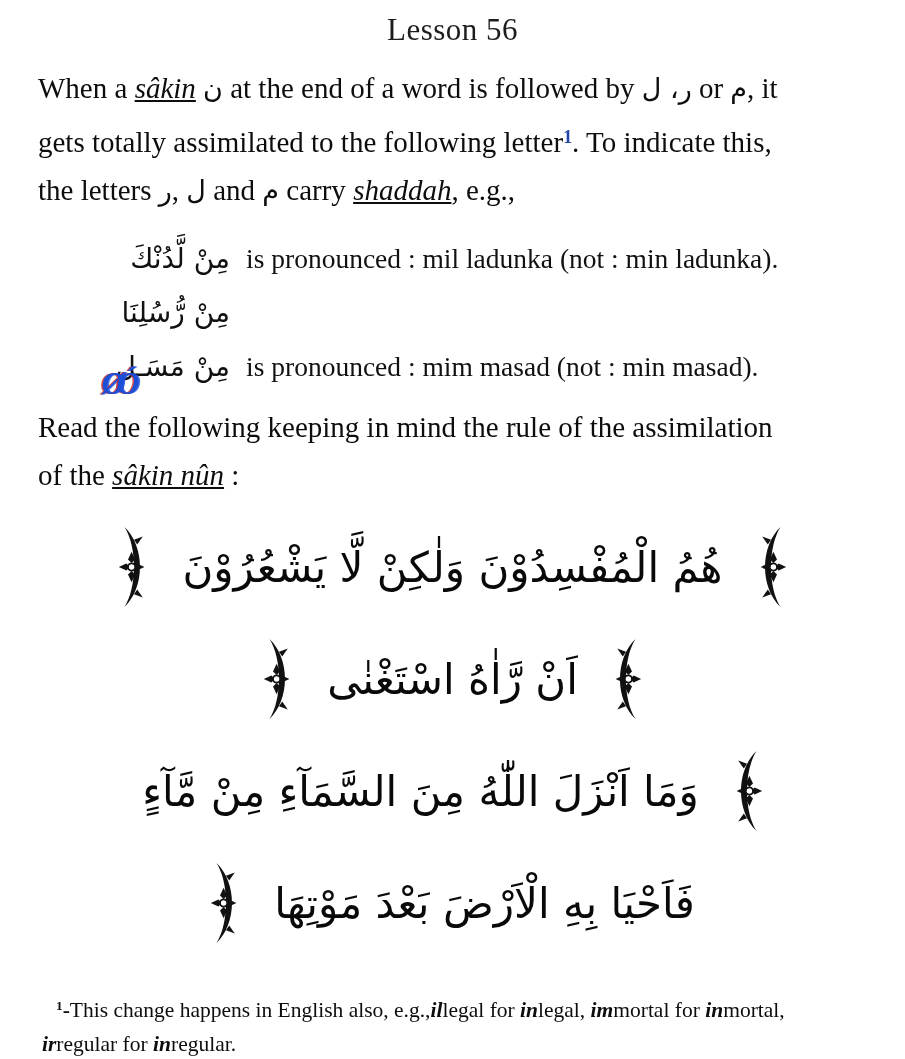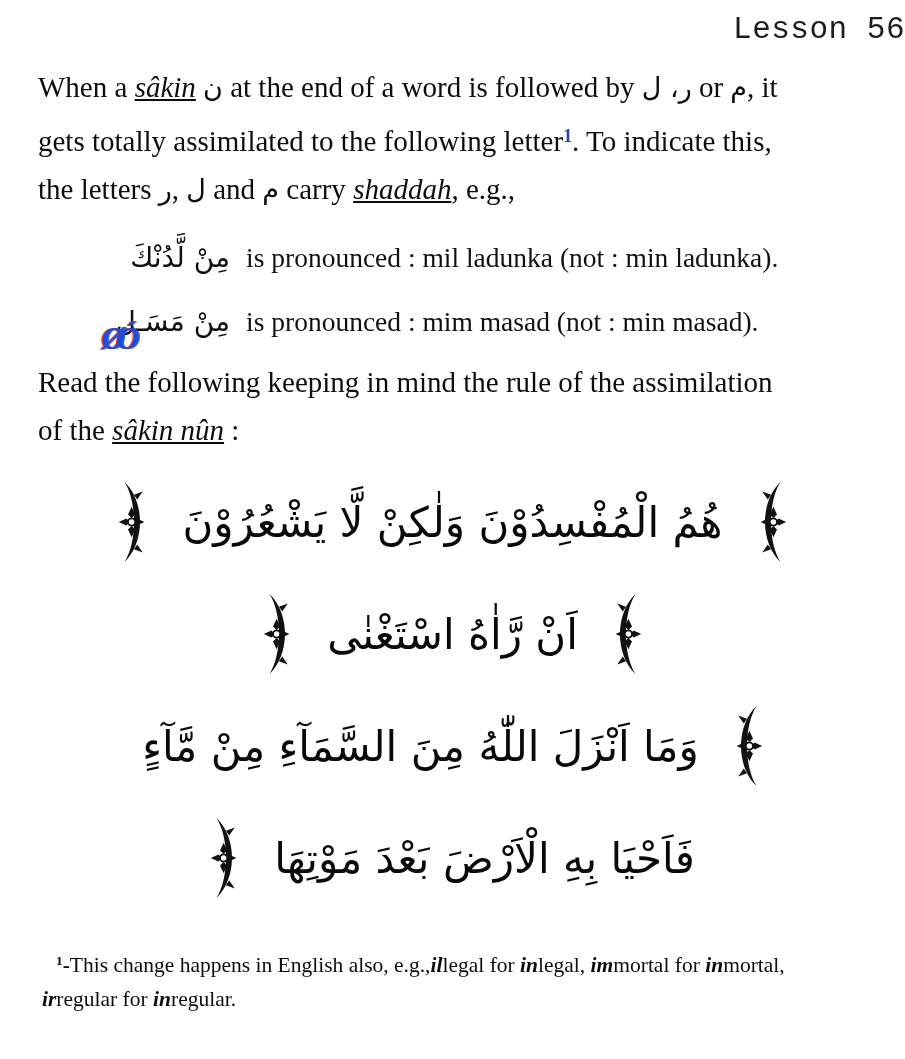--- a/index.html
+++ b/index.html
@@ -2,21 +2,21 @@
 <html><head>
 <meta charset="utf-8">
 <style>
   html,body{margin:0;padding:0;}
   body{
     width:905px;height:1059px;background:#ffffff;color:#111;
     font-family:"Liberation Serif", serif;overflow:hidden;position:relative;
   }
   .page{width:905px;height:1059px;}
   .title{
-    text-align:right;font-family:Liberation Mono, monospace;
+    text-align:center;font-family:Liberation Serif, serif;
     font-size:31px;color:#1d1d1d;padding-top:12px;letter-spacing:0.5px;
   }
   .body-text{
     font-size:29px;line-height:48px;margin:0 38px;color:#0d0d0d;
   }
   .intro{margin-top:16px;}
   .instruction{margin-top:14px;}
   i.em{font-style:italic;text-decoration:underline;}
   .ar{
     font-family:"DejaVu Sans", sans-serif;
@@ -91,20 +91,21 @@
     <span>gets totally assimilated to the following letter</span><sup class="fn-ref">1</sup><span>. To indicate this,</span><br>
     <span>the letters </span><span class="ar">ر</span><span>, </span><span class="ar">ل</span><span> and </span><span class="ar">م</span><span> carry </span><i class="em">shaddah</i><span>, e.g.,</span>
   </p>
 
   <div class="examples">
     <div class="ex-row">
       <div class="ex-ar-cell">مِنْ لَّدُنْكَ</div>
       <div class="ex-en">is pronounced : mil ladunka (not : min ladunka).</div>
     </div>
     <div class="ex-row">
+      <div class="ex-ar-cell">مِنْ رُّسُلِنَا</div>
     </div>
     <div class="ex-row" style="margin-top:6px;">
       <div class="ex-ar-cell">
         <span class="garble-wrap"><span>مِنْ مَسَـل</span><span class="garble">ØÓ</span></span>
       </div>
       <div class="ex-en">is pronounced : mim masad (not : min masad).</div>
     </div>
   </div>
 
   <p class="body-text instruction">

